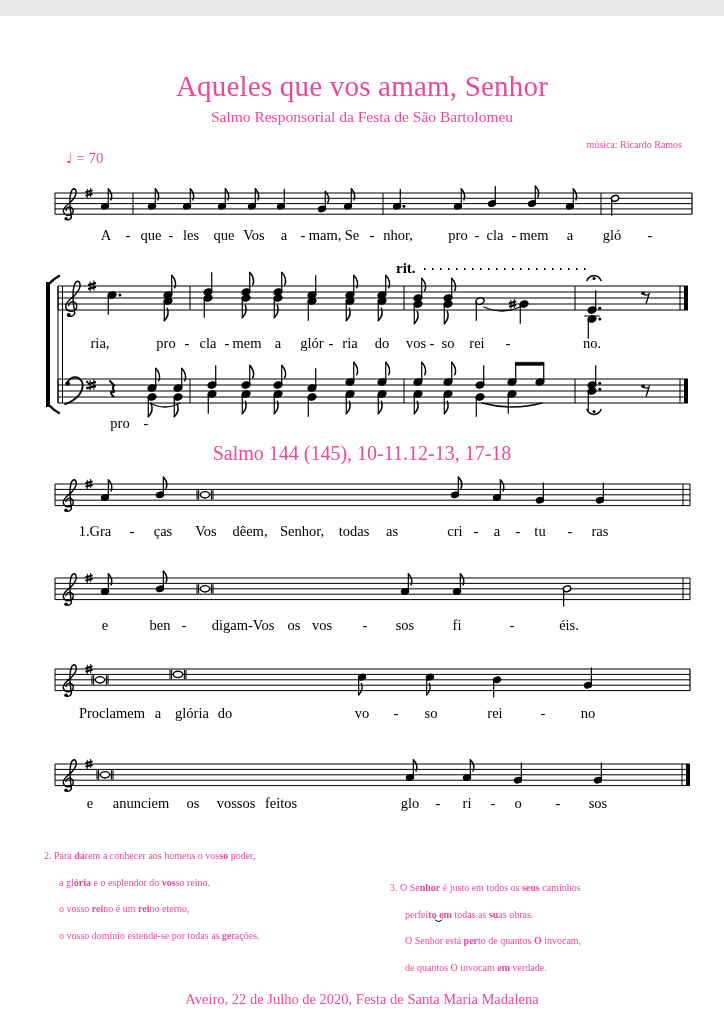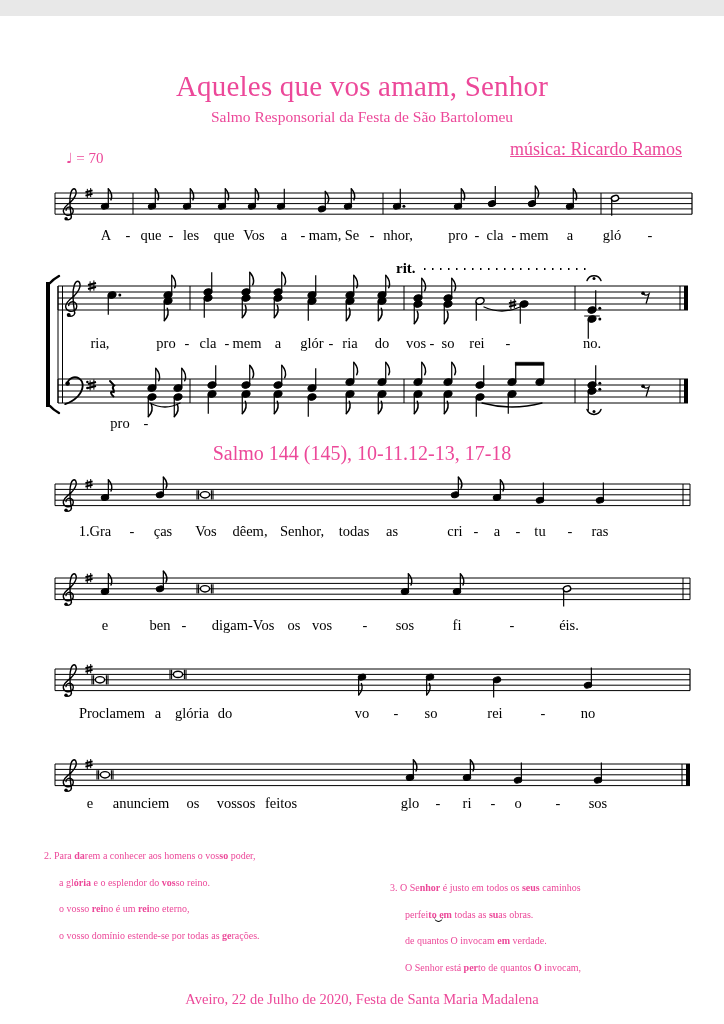--- a/index.html
+++ b/index.html
@@ -2,21 +2,21 @@
 <html><head>
 <meta charset="utf-8">
 <style>
   html,body{margin:0;padding:0;background:#e8e8e8;}
   .page{position:relative;width:724px;height:1024px;background:#ffffff;margin:16px auto;
         font-family:"Liberation Serif",serif;color:#ec4899;overflow:hidden;}
   .title{position:absolute;top:54px;left:0;width:100%;text-align:center;font-size:29px;letter-spacing:.2px;}
   .subtitle{position:absolute;top:92px;left:0;width:100%;text-align:center;font-size:15.5px;}
   .tempo{position:absolute;top:134px;left:66px;font-size:15px;}
   .tempo .tnote{font-family:"DejaVu Sans",sans-serif;font-size:14px;}
-  .credit{position:absolute;top:123px;right:42px;font-size:18px;text-decoration:underline;}
+  .credit{position:absolute;top:123px;right:42px;font-size:10px;}
   #score{position:absolute;top:0;left:0;}
   .psalm{position:absolute;top:426px;left:0;width:100%;text-align:center;font-size:20px;}
   .verse{position:absolute;font-size:10px;line-height:26.5px;white-space:nowrap;}
   #verse-left{top:827px;left:44px;}
   #verse-right{top:859px;left:390px;}
   .verse .cont{padding-left:15px;}
   .verse b{font-weight:bold;}
   .u{position:relative;}
   .u::after{content:"";position:absolute;left:26%;right:38%;bottom:-2px;height:5px;
             border-bottom:1.3px solid #000;border-bottom-left-radius:55% 100%;border-bottom-right-radius:55% 100%;}
@@ -575,18 +575,18 @@
 
   <div id="verse-left" class="verse">
       <div><span>2. Para </span><b>da</b><span>rem a conhecer aos homens o vos</span><b>so</b><span> poder,</span></div>
       <div class="cont"><span>a gl</span><b>ória</b><span> e o esplendor do </span><b>vos</b><span>so reino.</span></div>
       <div class="cont"><span>o vosso </span><b>rei</b><span>no é um </span><b>rei</b><span>no eterno,</span></div>
       <div class="cont"><span>o vosso domínio estende-se por todas as </span><b>ge</b><span>rações.</span></div>
     </div>
   <div id="verse-right" class="verse">
       <div><span>3. O Se</span><b>nhor</b><span> é justo em todos os </span><b>seus</b><span> caminhos</span></div>
       <div class="cont"><span>perfei</span><b class="u">to em</b><span> todas as </span><b>su</b><span>as obras.</span></div>
+      <div class="cont"><span>O Senhor está </span><b>per</b><span>to de quantos </span><b>O</b><span> invocam,</span></div>
       <div class="cont"><span>de quantos O invocam </span><b>em</b><span> verdade.</span></div>
-      <div class="cont"><span>O Senhor está </span><b>per</b><span>to de quantos </span><b>O</b><span> invocam,</span></div>
     </div>
 
   <div class="footer">Aveiro, 22 de Julho de 2020, Festa de Santa Maria Madalena</div>
 </div>
 
 </body></html>

